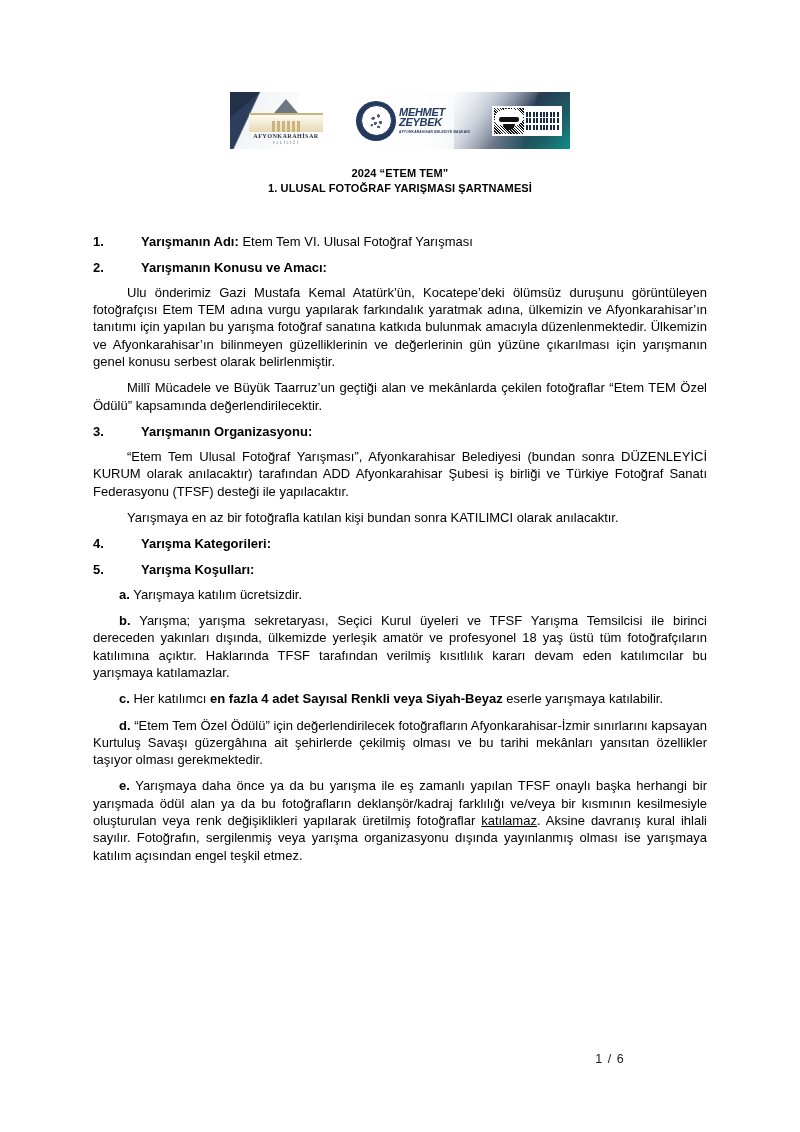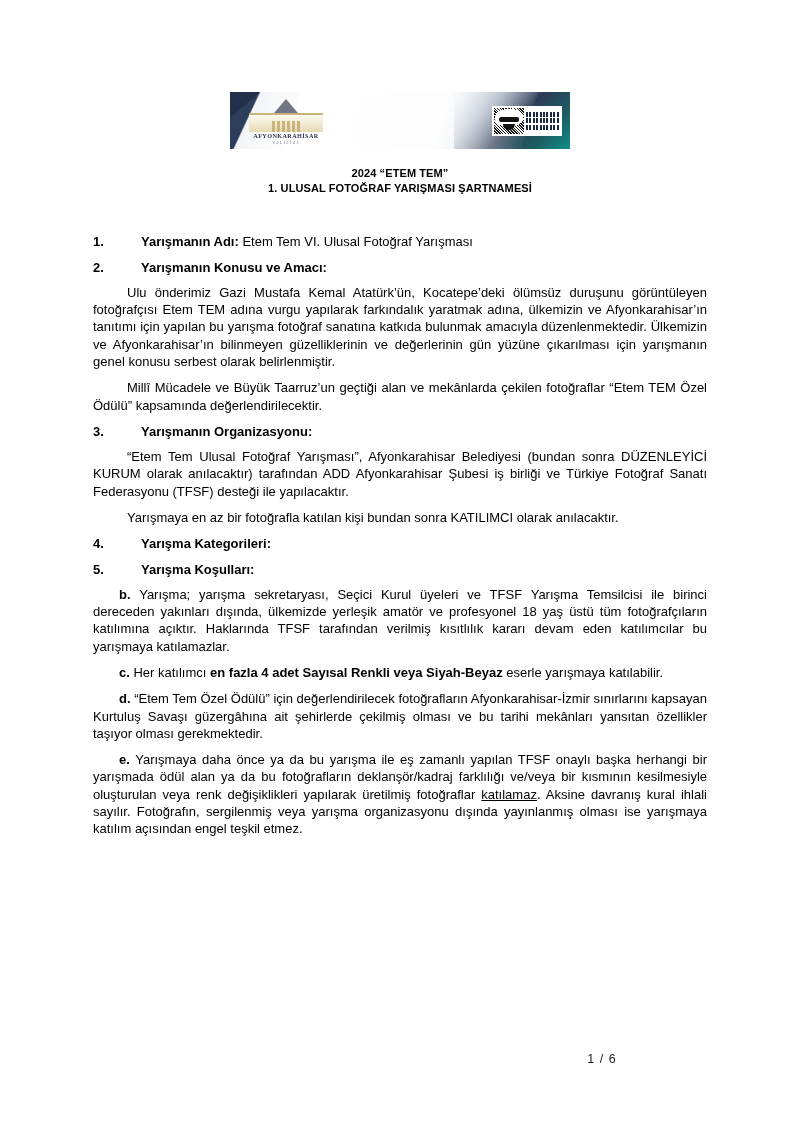--- a/index.html
+++ b/index.html
@@ -312,21 +312,21 @@
     text-indent: 34px;
   }
   .para-sub {
     text-indent: 26px;
   }
   b, strong { font-weight: bold; }
   u { text-decoration: underline; }
 
   .pagenum {
     position: absolute;
-    left: 4px;
+    left: 12px;
     top: 1052px;
     width: 636px;
     text-align: center;
     padding-left: 560px;
     box-sizing: border-box;
     font-size: 12.5px;
     letter-spacing: 1px;
     color: #1a1a1a;
   }
 </style>
@@ -353,20 +353,30 @@
               <span class="vk-col"></span>
               <span class="vk-col"></span>
               <span class="vk-col"></span>
               <span class="vk-col"></span>
               <span class="vk-col"></span>
             </div>
             <div class="vk-name">AFYONKARAHİSAR</div>
             <div class="vk-sub">VALİLİĞİ</div>
           </div>
 
+          <div class="logo-belediye">
+            <div class="seal">
+              <div class="seal-inner"></div>
+            </div>
+            <div class="mz-text">
+              <span class="mz-1">MEHMET</span>
+              <span class="mz-2">ZEYBEK</span>
+              <span class="mz-3">AFYONKARAHİSAR BELEDİYE BAŞKANI</span>
+            </div>
+          </div>
 
           <div class="logo-add">
             <div class="add-face"></div>
             <div class="add-lines">
               <span class="add-line"></span>
               <span class="add-line"></span>
               <span class="add-line"></span>
             </div>
           </div>
 
@@ -382,20 +392,21 @@
     <div class="body-block">
         <p class="numbered"><span class="num">1.</span><span>Yarışmanın Adı:</span><span class="normal"> Etem Tem VI. Ulusal Fotoğraf Yarışması</span></p>
         <p class="numbered"><span class="num">2.</span><span>Yarışmanın Konusu ve Amacı:</span></p>
         <p class="para">Ulu önderimiz Gazi Mustafa Kemal Atatürk’ün, Kocatepe’deki ölümsüz duruşunu görüntüleyen fotoğrafçısı Etem TEM adına vurgu yapılarak farkındalık yaratmak adına, ülkemizin ve Afyonkarahisar’ın tanıtımı için yapılan bu yarışma fotoğraf sanatına katkıda bulunmak amacıyla düzenlenmektedir. Ülkemizin ve Afyonkarahisar’ın bilinmeyen güzelliklerinin ve değerlerinin gün yüzüne çıkarılması için yarışmanın genel konusu serbest olarak belirlenmiştir.</p>
         <p class="para">Millî Mücadele ve Büyük Taarruz’un geçtiği alan ve mekânlarda çekilen fotoğraflar “Etem TEM Özel Ödülü” kapsamında değerlendirilecektir.</p>
         <p class="numbered"><span class="num">3.</span><span>Yarışmanın Organizasyonu:</span></p>
         <p class="para">“Etem Tem Ulusal Fotoğraf Yarışması”, Afyonkarahisar Belediyesi (bundan sonra DÜZENLEYİCİ KURUM olarak anılacaktır) tarafından ADD Afyonkarahisar Şubesi iş birliği ve Türkiye Fotoğraf Sanatı Federasyonu (TFSF) desteği ile yapılacaktır.</p>
         <p class="para">Yarışmaya en az bir fotoğrafla katılan kişi bundan sonra KATILIMCI olarak anılacaktır.</p>
         <p class="numbered"><span class="num">4.</span><span>Yarışma Kategorileri:</span></p>
         <p class="numbered"><span class="num">5.</span><span>Yarışma Koşulları:</span></p>
+        <p class="para-sub"><b>a.</b><span> Yarışmaya katılım ücretsizdir.</span></p>
         <p class="para-sub"><b>b.</b><span> Yarışma; yarışma sekretaryası, Seçici Kurul üyeleri ve TFSF Yarışma Temsilcisi ile birinci dereceden yakınları dışında, ülkemizde yerleşik amatör ve profesyonel 18 yaş üstü tüm fotoğrafçıların katılımına açıktır. Haklarında TFSF tarafından verilmiş kısıtlılık kararı devam eden katılımcılar bu yarışmaya katılamazlar.</span></p>
         <p class="para-sub"><b>c.</b><span> Her katılımcı </span><b>en fazla 4 adet Sayısal Renkli veya Siyah-Beyaz</b><span> eserle yarışmaya katılabilir.</span></p>
         <p class="para-sub"><b>d.</b><span> “Etem Tem Özel Ödülü” için değerlendirilecek fotoğrafların Afyonkarahisar-İzmir sınırlarını kapsayan Kurtuluş Savaşı güzergâhına ait şehirlerde çekilmiş olması ve bu tarihi mekânları yansıtan özellikler taşıyor olması gerekmektedir.</span></p>
         <p class="para-sub"><b>e.</b><span> Yarışmaya daha önce ya da bu yarışma ile eş zamanlı yapılan TFSF onaylı başka herhangi bir yarışmada ödül alan ya da bu fotoğrafların deklanşör/kadraj farklılığı ve/veya bir kısmının kesilmesiyle oluşturulan veya renk değişiklikleri yapılarak üretilmiş fotoğraflar </span><u>katılamaz</u><span>. Aksine davranış kural ihlali sayılır. Fotoğrafın, sergilenmiş veya yarışma organizasyonu dışında yayınlanmış olması ise yarışmaya katılım açısından engel teşkil etmez.</span></p>
       </div>
 
   </div>
 
   <div class="pagenum">1 / 6</div>
 </div>

